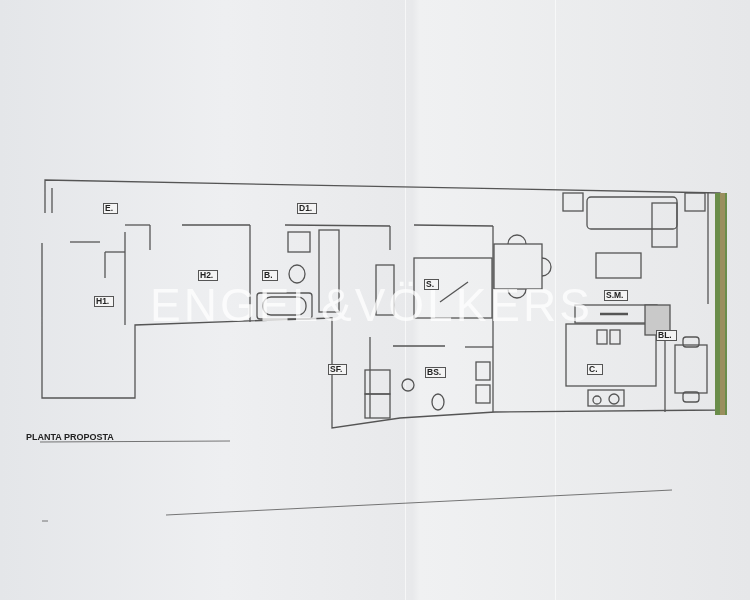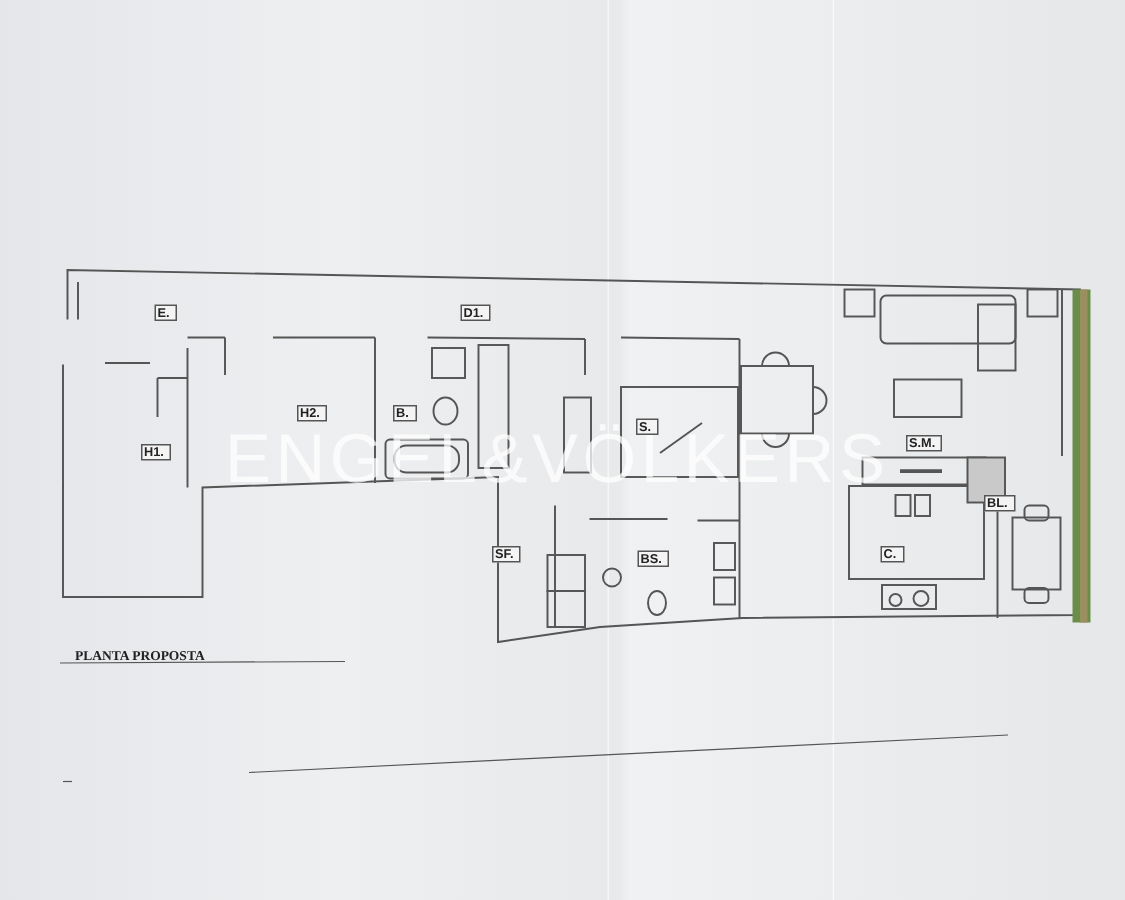--- a/index.html
+++ b/index.html
@@ -1,21 +1,21 @@
 <!DOCTYPE html>
 <html><head>
 <meta charset="utf-8">
 <style>
   html,body{margin:0;padding:0;}
   body{width:750px;height:600px;background:#e9eaec;position:relative;overflow:hidden;font-family:"Liberation Sans",sans-serif;}
   .paper{position:absolute;left:0;top:0;width:750px;height:600px;background:linear-gradient(90deg,#e4e6e9 0%,#eeeff1 30%,#e8e9eb 55%,#f0f1f2 56%,#e6e7e9 100%);}
   .fold{position:absolute;top:0;width:1px;height:600px;background:rgba(255,255,255,.6);}
   svg{position:absolute;left:0;top:0;}
   .lbl{position:absolute;font-size:8.5px;font-weight:bold;color:#222;background:#f4f4f4;border:1px solid #555;padding:0 4px 0 1px;line-height:9px;}
-  .title{position:absolute;left:50px;top:432px;font-size:9px;font-weight:bold;color:#222;font-family:Liberation Serif, serif;}
+  .title{position:absolute;left:26px;top:432px;font-size:9px;font-weight:bold;color:#222;}
   .wm{position:absolute;left:150px;top:278px;font-size:46px;color:rgba(255,255,255,.75);letter-spacing:3px;font-family:"Liberation Sans",sans-serif;}
 </style>
 </head>
 <body>
 
 <div class="paper"></div>
 <div class="fold" style="left:405px"></div>
 <div class="fold" style="left:555px"></div>
 
 <svg width="750" height="600">
@@ -88,21 +88,21 @@
   <rect x="720" y="193" width="5" height="222" fill="#9a8f5e"></rect>
 
   <line x1="40" y1="442" x2="230" y2="441" stroke="#555" stroke-width="0.8"></line>
   <line x1="166" y1="515" x2="672" y2="490" stroke="#555" stroke-width="0.8"></line>
   <line x1="42" y1="521" x2="48" y2="521" stroke="#555" stroke-width="0.8"></line>
 </svg>
 
 <div class="wm">ENGEL&amp;VÖLKERS</div>
 
 <div class="lbl" style="left:103px;top:203px">E.</div>
-<div class="lbl" style="left:307px;top:203px">D1.</div>
+<div class="lbl" style="left:297px;top:203px">D1.</div>
 <div class="lbl" style="left:198px;top:270px">H2.</div>
 <div class="lbl" style="left:262px;top:270px">B.</div>
 <div class="lbl" style="left:94px;top:296px">H1.</div>
 <div class="lbl" style="left:424px;top:279px">S.</div>
 <div class="lbl" style="left:604px;top:290px">S.M.</div>
 <div class="lbl" style="left:656px;top:330px">BL.</div>
 <div class="lbl" style="left:328px;top:364px">SF.</div>
 <div class="lbl" style="left:425px;top:367px">BS.</div>
 <div class="lbl" style="left:587px;top:364px">C.</div>
 

